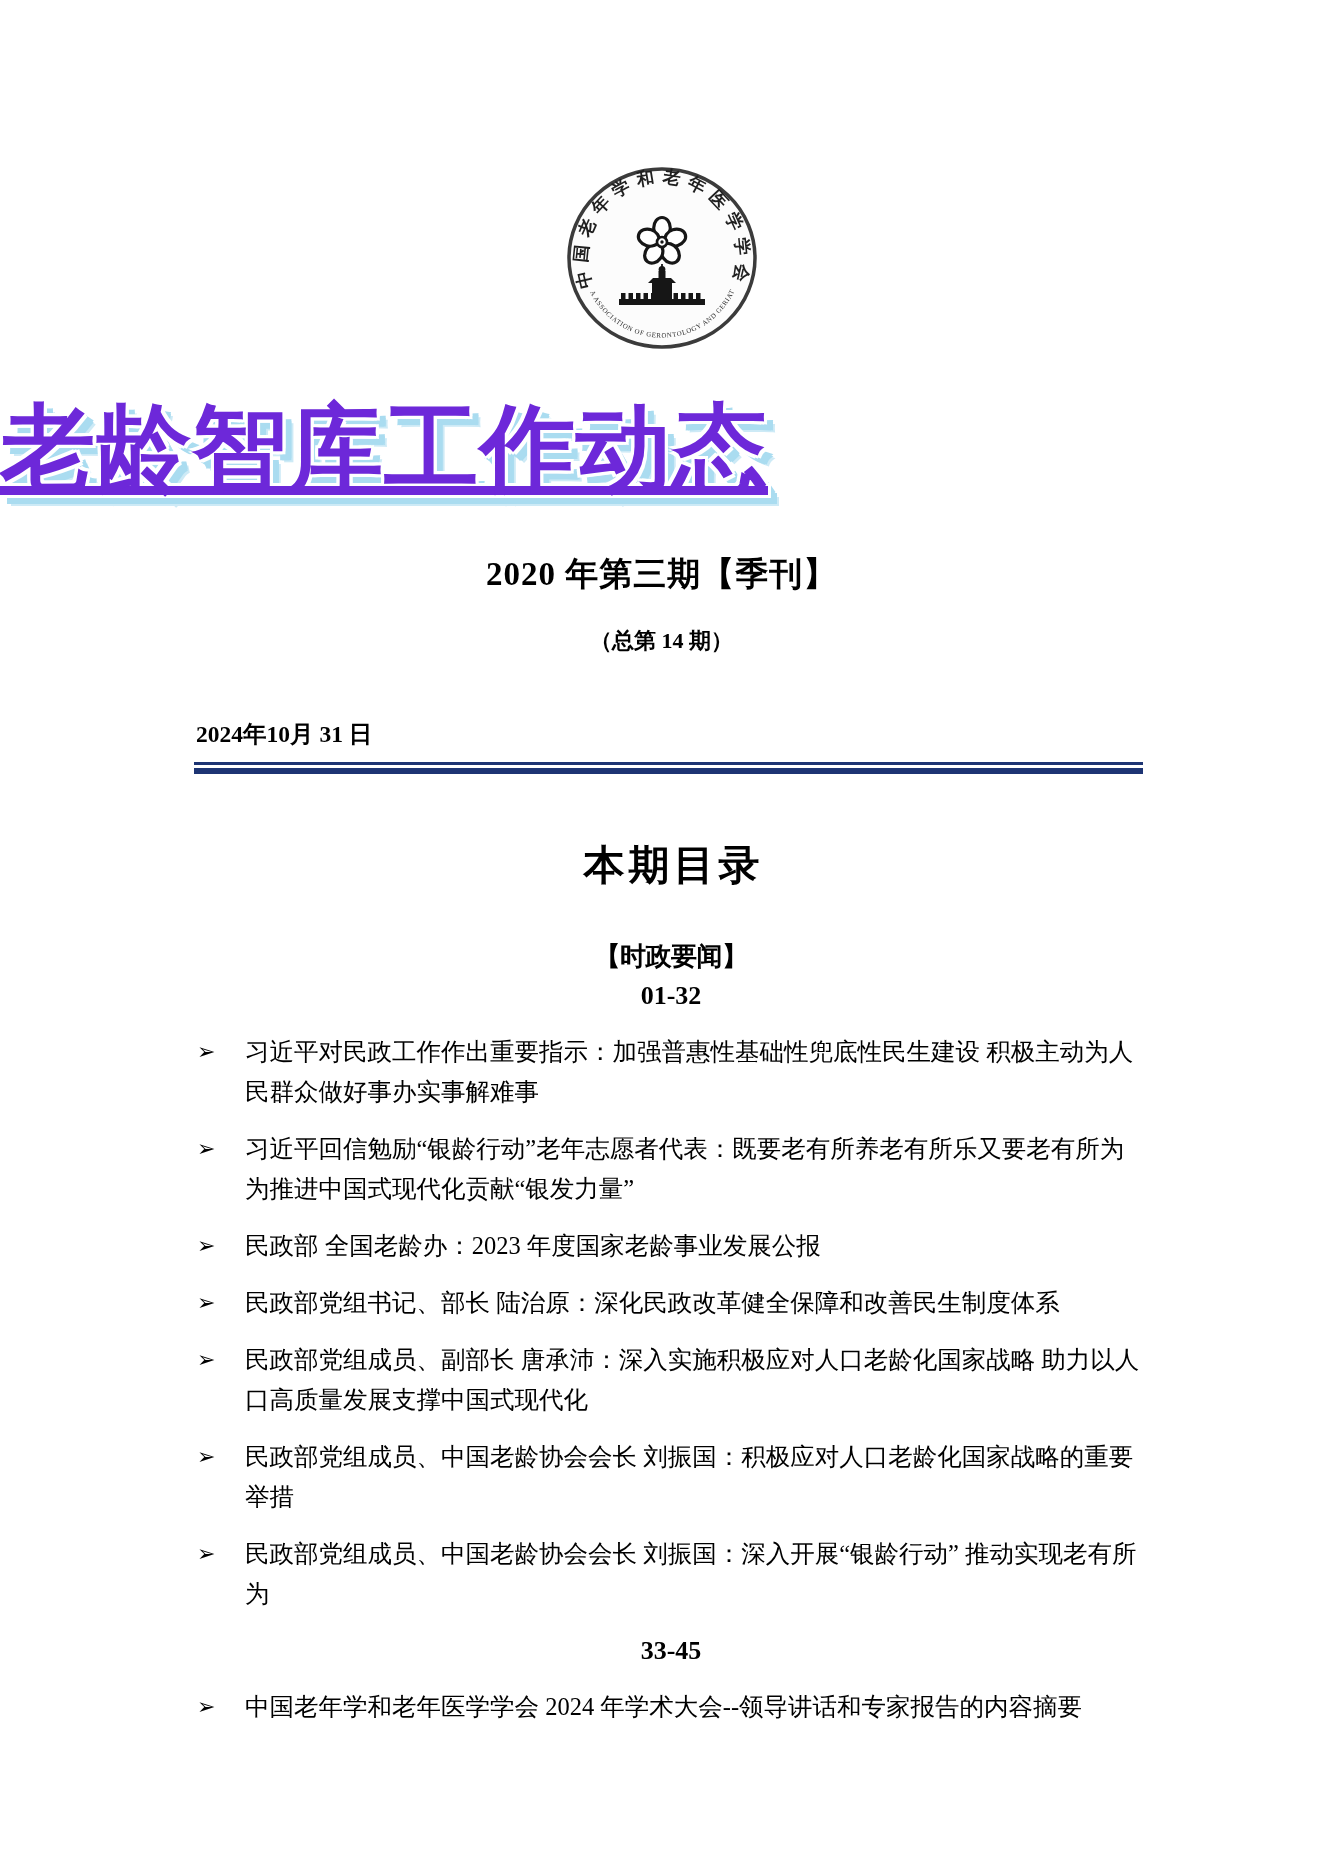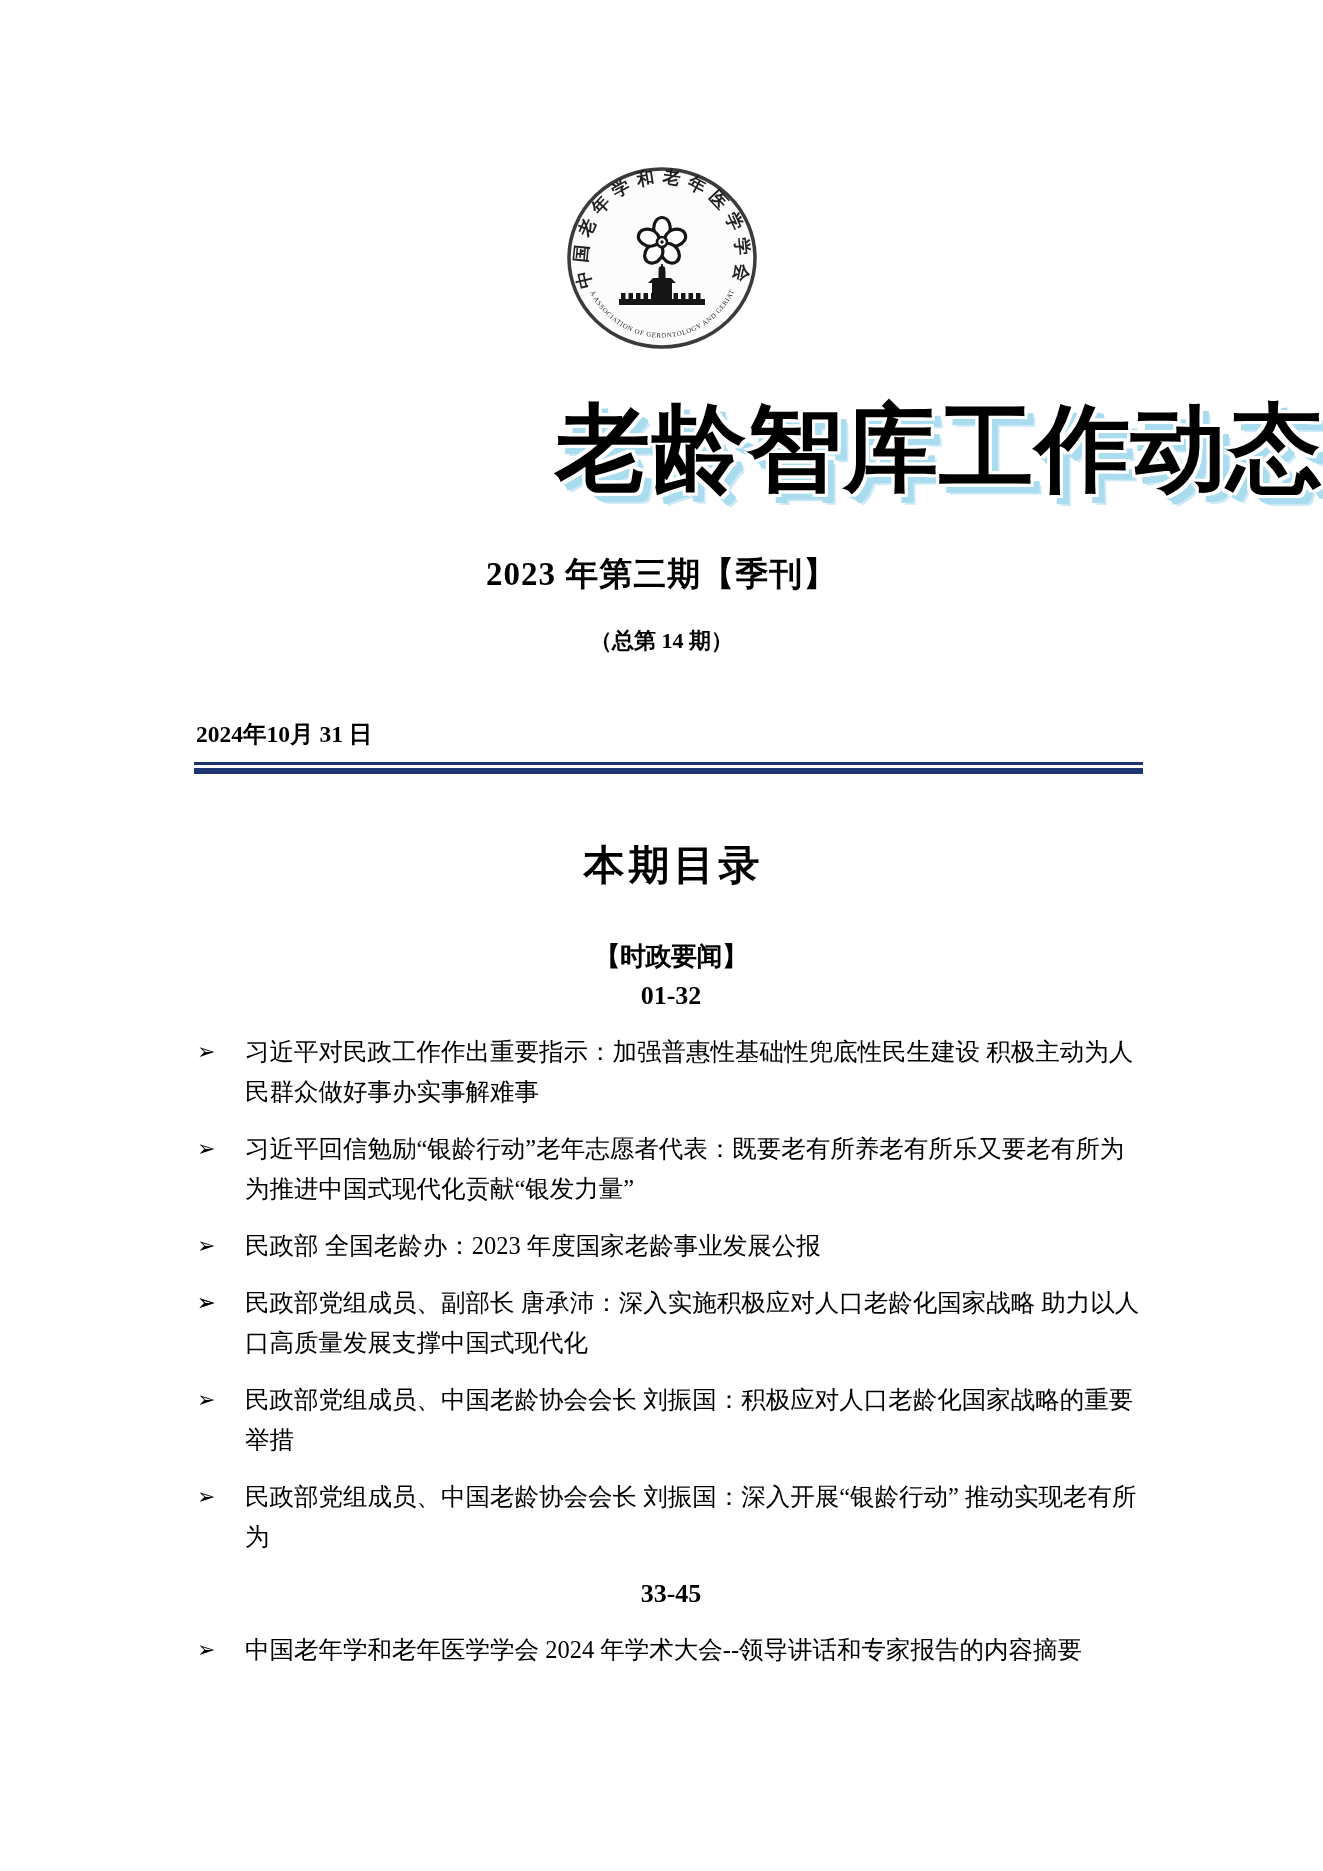--- a/index.html
+++ b/index.html
@@ -10,33 +10,34 @@
   }
 
   
   .seal {
     position:absolute; top:164px; left:50%; transform:translateX(-50%);
   }
 
   
   .masthead-title {
     position:absolute; top:386px; left:0; width:100%; margin:0;
-    text-align:right;
+    text-align:left;
     font-family:"DejaVu Sans", sans-serif;
     font-weight:900;
     font-size:95px;
     letter-spacing:1px;
-    color:#000000;
+    color:#6d28d9;
     text-shadow:
       -3px -3px 0 #ffffff, 3px -3px 0 #ffffff,
       -3px  3px 0 #ffffff, 3px  3px 0 #ffffff,
        0   -3px 0 #ffffff, 0    3px 0 #ffffff,
       -3px  0   0 #ffffff, 3px  0   0 #ffffff,
        7px  9px 0 #aadcf0, 9px  7px 0 #aadcf0,
        9px  9px 0 #aadcf0, 11px 11px 0 #cdeaf6;
+    text-decoration: underline;
   }
   .issue-line {
     position:absolute; top:552px; left:0; width:100%;
     text-align:center; font-size:33px; font-weight:600; letter-spacing:1px;
   }
   .cumulative-line {
     position:absolute; top:626px; left:0; width:100%;
     text-align:center; font-size:22px; font-weight:600;
   }
   .publisher-row {
@@ -122,41 +123,41 @@
         <polygon points="-14,-15 14,-15 9,-20 -9,-20"></polygon>
         <rect x="-3.5" y="-27" width="7" height="7.5"></rect>
         <ellipse cx="0" cy="-28.5" rx="3.4" ry="3.6"></ellipse>
         <rect x="-0.9" y="-34" width="1.8" height="3.5"></rect>
       </g>
     </svg>
   </div>
 
   <h1 class="masthead-title">老龄智库工作动态</h1>
 
-  <div class="issue-line">2023 年第三期【季刊】</div>
+  <div class="issue-line">2020 年第三期【季刊】</div>
   <div class="cumulative-line">（总第 14 期）</div>
 
   <div class="publisher-row">
     <span>2024年10月 31 日</span>
   </div>
 
   <div class="double-rule"></div>
 
   <h2 class="toc-heading">本期目录</h2>
 
   <div class="toc" id="toc-list">
       <div class="toc-section-row">
         <span class="toc-section-title">【时政要闻】</span>
         <span class="toc-leader"></span>
         <span class="toc-section-pages">01-32</span>
       </div>
       <div class="toc-item"><span class="toc-bullet">➢</span><span class="toc-item-text">习近平对民政工作作出重要指示：加强普惠性基础性兜底性民生建设 积极主动为人民群众做好事办实事解难事</span></div>
       <div class="toc-item"><span class="toc-bullet">➢</span><span class="toc-item-text">习近平回信勉励“银龄行动”老年志愿者代表：既要老有所养老有所乐又要老有所为 为推进中国式现代化贡献“银发力量”</span></div>
       <div class="toc-item"><span class="toc-bullet">➢</span><span class="toc-item-text">民政部 全国老龄办：2023 年度国家老龄事业发展公报</span></div>
-      <div class="toc-item"><span class="toc-bullet">➢</span></div>
+      <div class="toc-item"><span class="toc-bullet">➢</span><span class="toc-item-text">民政部党组书记、部长 陆治原：深化民政改革健全保障和改善民生制度体系</span></div>
       <div class="toc-item"><span class="toc-bullet">➢</span><span class="toc-item-text">民政部党组成员、副部长 唐承沛：深入实施积极应对人口老龄化国家战略 助力以人口高质量发展支撑中国式现代化</span></div>
       <div class="toc-item"><span class="toc-bullet">➢</span><span class="toc-item-text">民政部党组成员、中国老龄协会会长 刘振国：积极应对人口老龄化国家战略的重要举措</span></div>
       <div class="toc-item"><span class="toc-bullet">➢</span><span class="toc-item-text">民政部党组成员、中国老龄协会会长 刘振国：深入开展“银龄行动” 推动实现老有所为</span></div>
       <div class="toc-section-row">
         <span class="toc-leader"></span>
         <span class="toc-section-pages">33-45</span>
       </div>
       <div class="toc-item"><span class="toc-bullet">➢</span><span class="toc-item-text">中国老年学和老年医学学会 2024 年学术大会--领导讲话和专家报告的内容摘要</span></div>
     </div>
 

